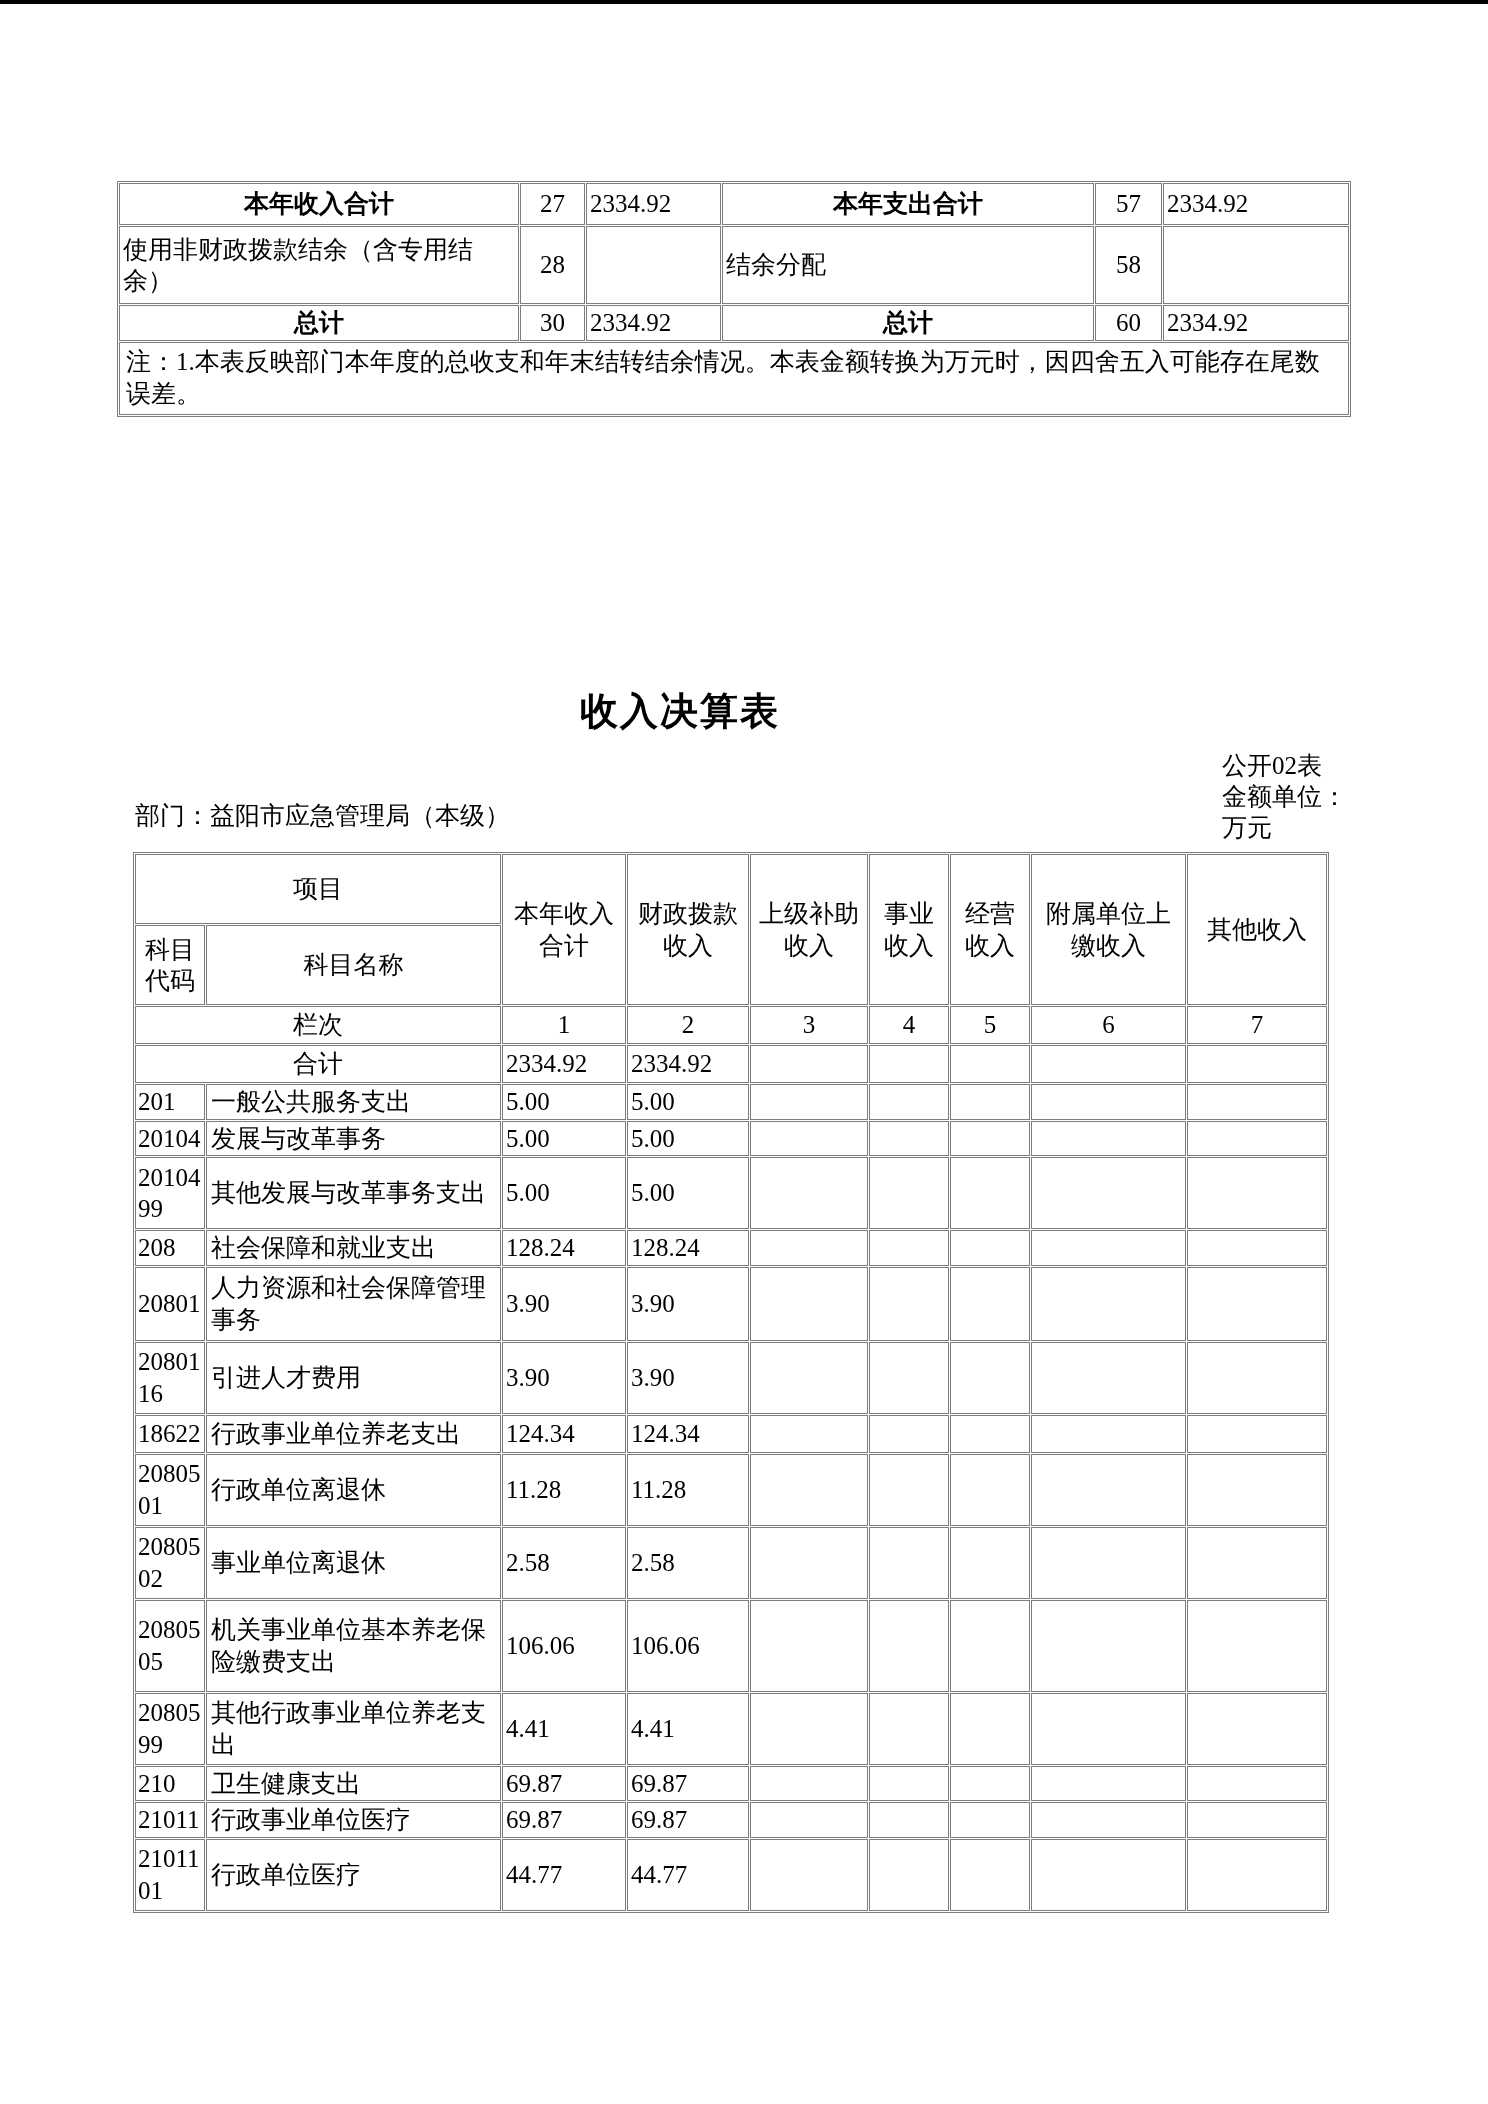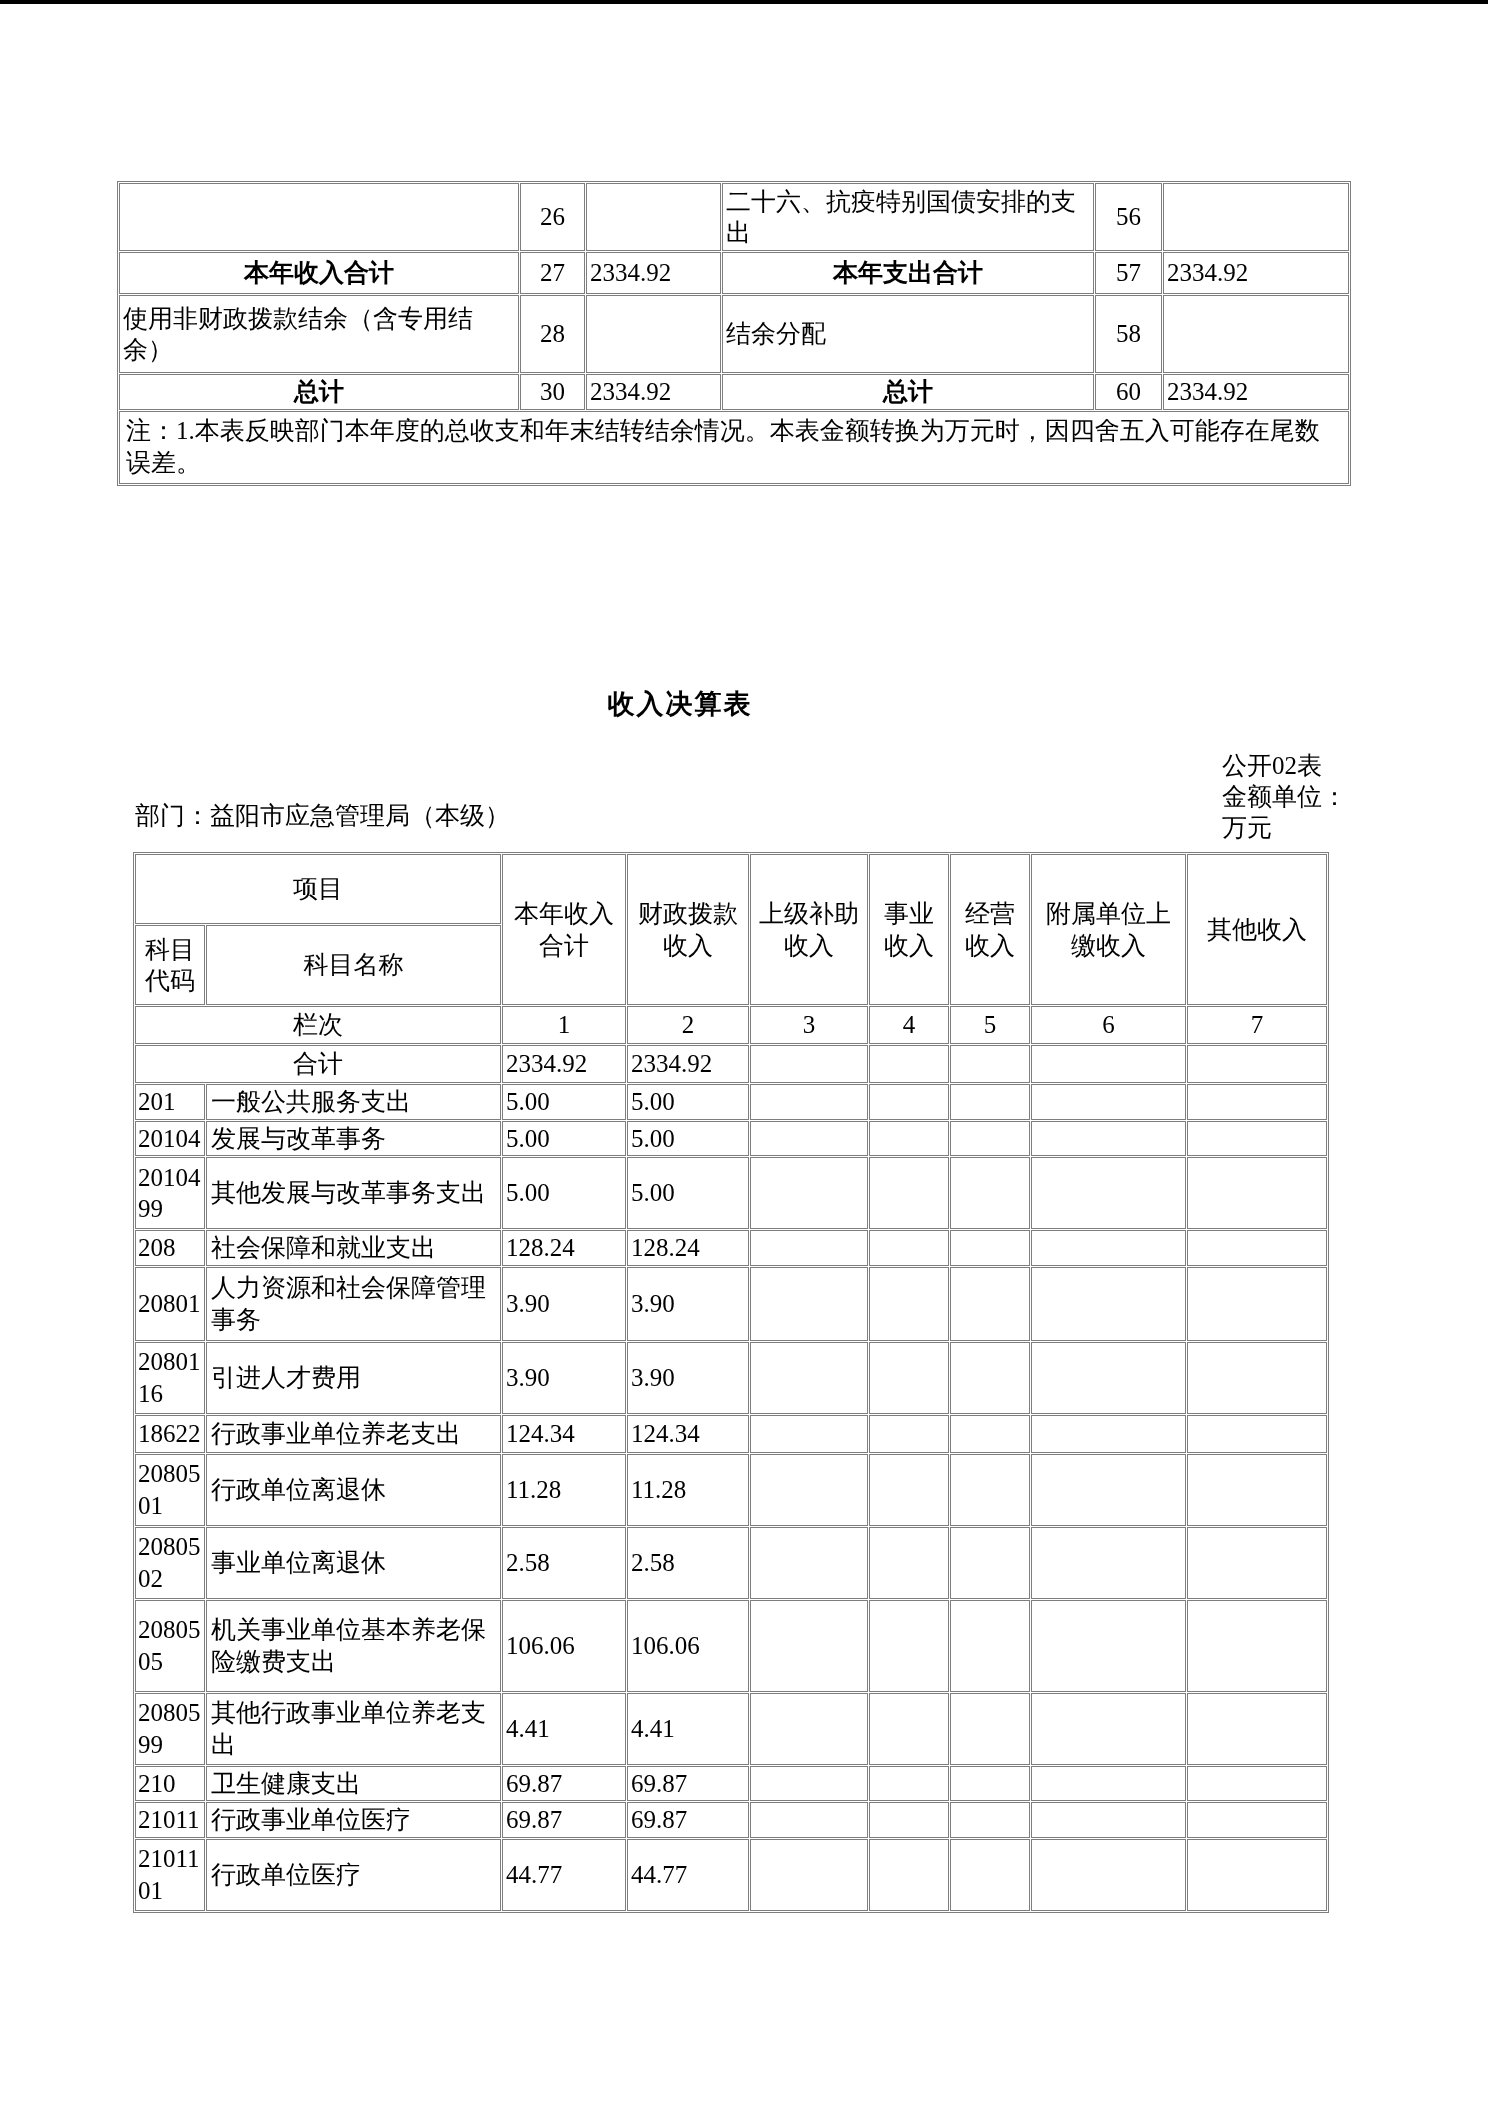--- a/index.html
+++ b/index.html
@@ -19,48 +19,40 @@
   }
   .c{text-align:center;}
   .l{text-align:left;}
   .n{text-align:left;padding-right:2px;}
   .b{font-weight:bold;}
   .code{word-break:break-all;padding:1px 2px;text-align:left;}
   .name{padding:1px 4px;text-align:left;}
   .note{padding:3px 6px;line-height:1.3;}
   .title{
     left:0;top:686px;width:1360px;text-align:center;
-    font-size:27px;font-weight:bold;letter-spacing:2px;
+    font-size:38px;font-weight:bold;letter-spacing:2px;
   }
   .meta{left:1222px;top:750px;font-size:25px;line-height:31px;}
   .dept{left:135px;top:799px;font-size:25px;}
 </style>
 </head>
 <body>
 
 <div class="abs topline"></div>
 
 <table class="abs" style="left:117px;top:181px">
   <colgroup>
     <col style="width:400px">
       <col style="width:65px">
       <col style="width:135px">
     <col style="width:372px">
       <col style="width:67px">
       <col style="width:186px">
   </colgroup>
   <tbody>
-      <tr style="height:68px">
-    <td class="l"></td>
-    <td class="c">26</td>
-    <td class="n"></td>
-    <td class="l">二十六、抗疫特别国债安排的支出</td>
-    <td class="c">56</td>
-    <td class="n"></td>
-  </tr>
   <tr style="height:42px">
     <td class="c b">本年收入合计</td>
     <td class="c">27</td>
     <td class="n">2334.92</td>
     <td class="c b">本年支出合计</td>
     <td class="c">57</td>
     <td class="n">2334.92</td>
   </tr>
   <tr style="height:78px">
     <td class="l">使用非财政拨款结余（含专用结余）</td>

